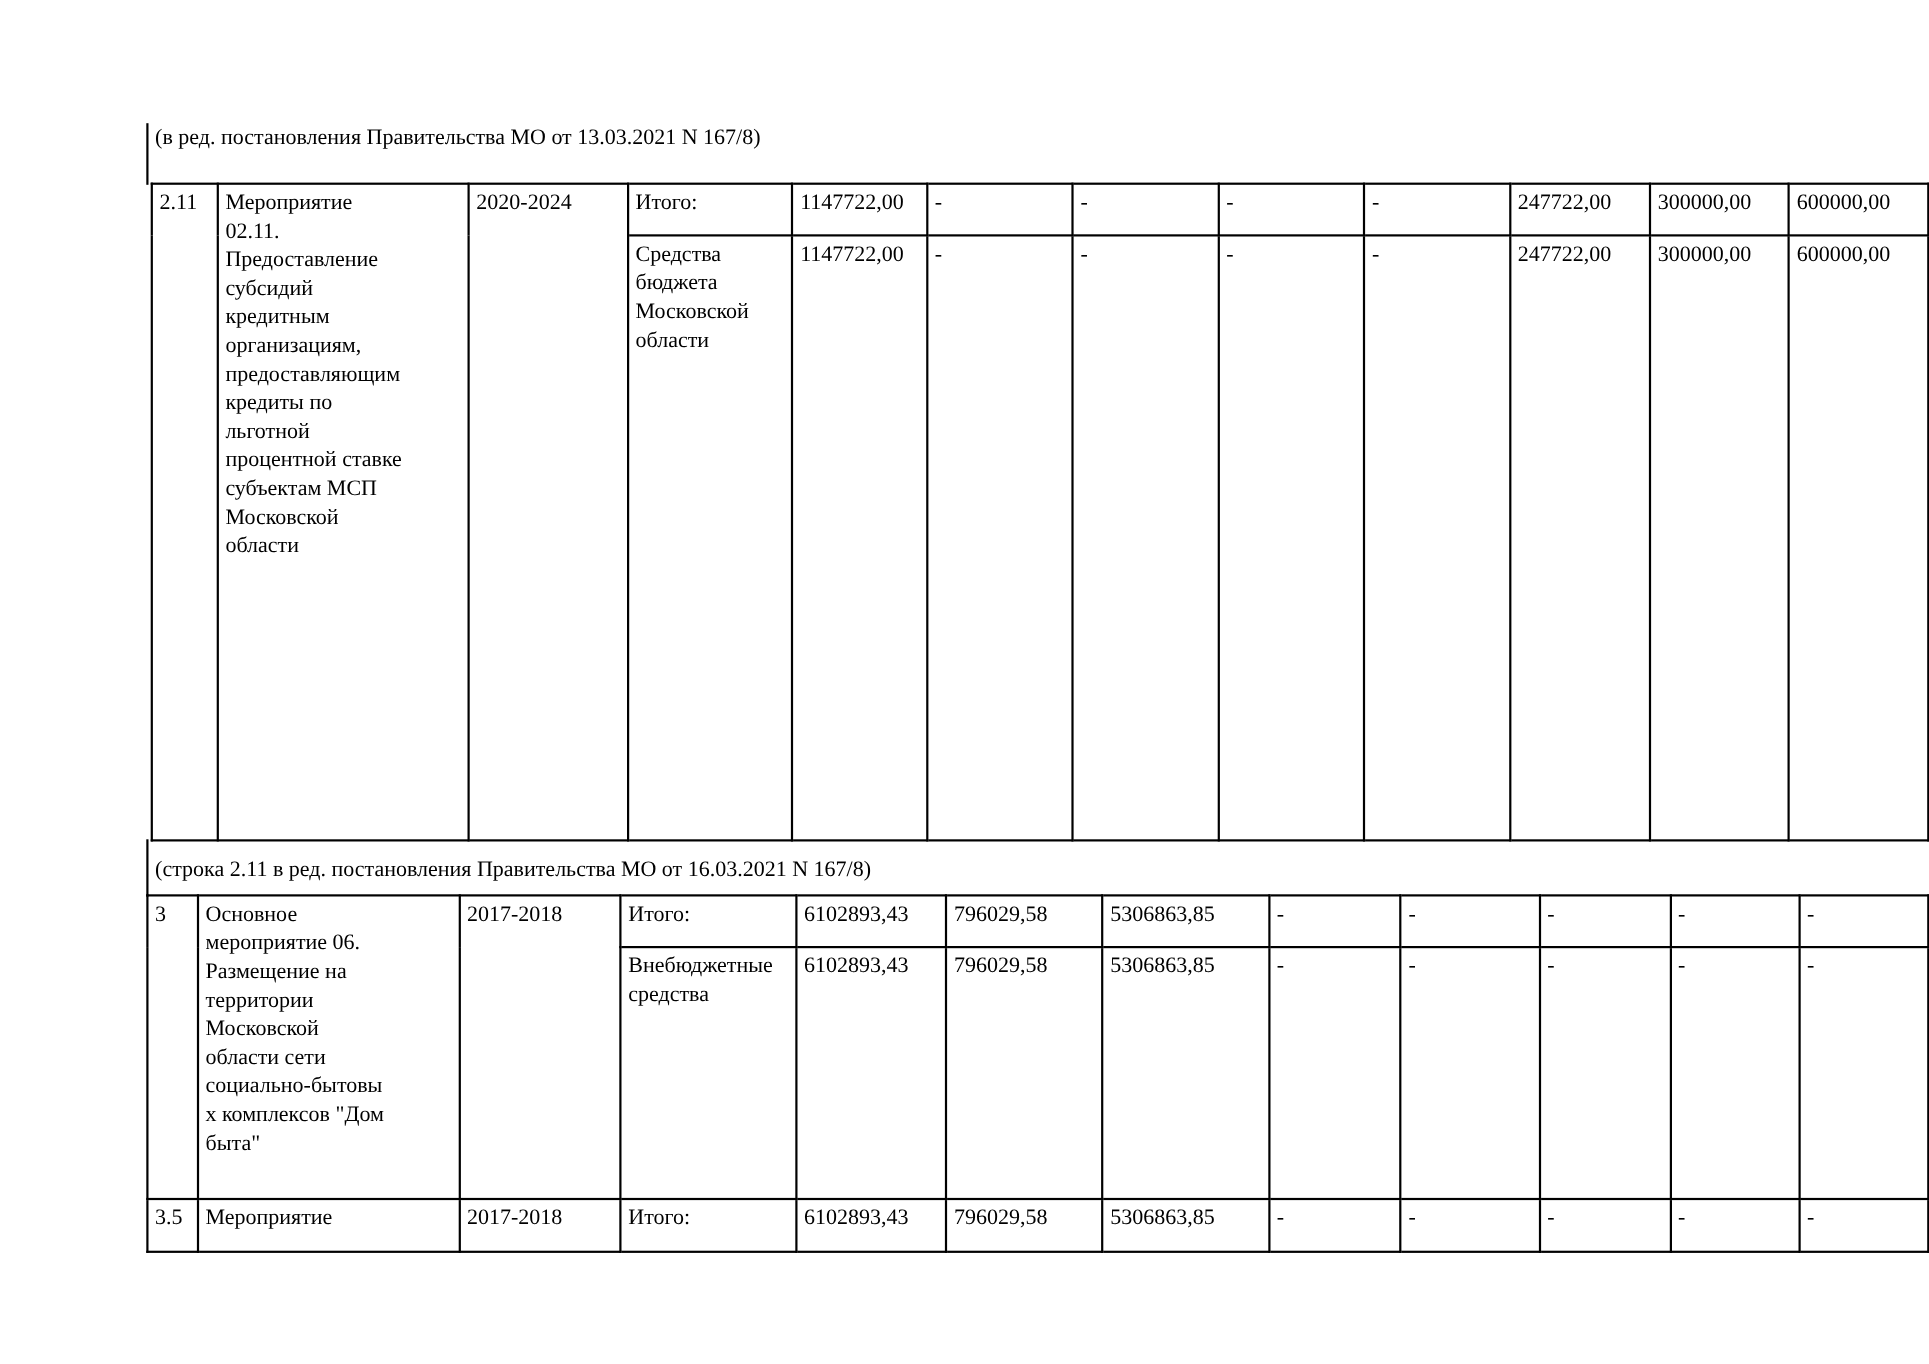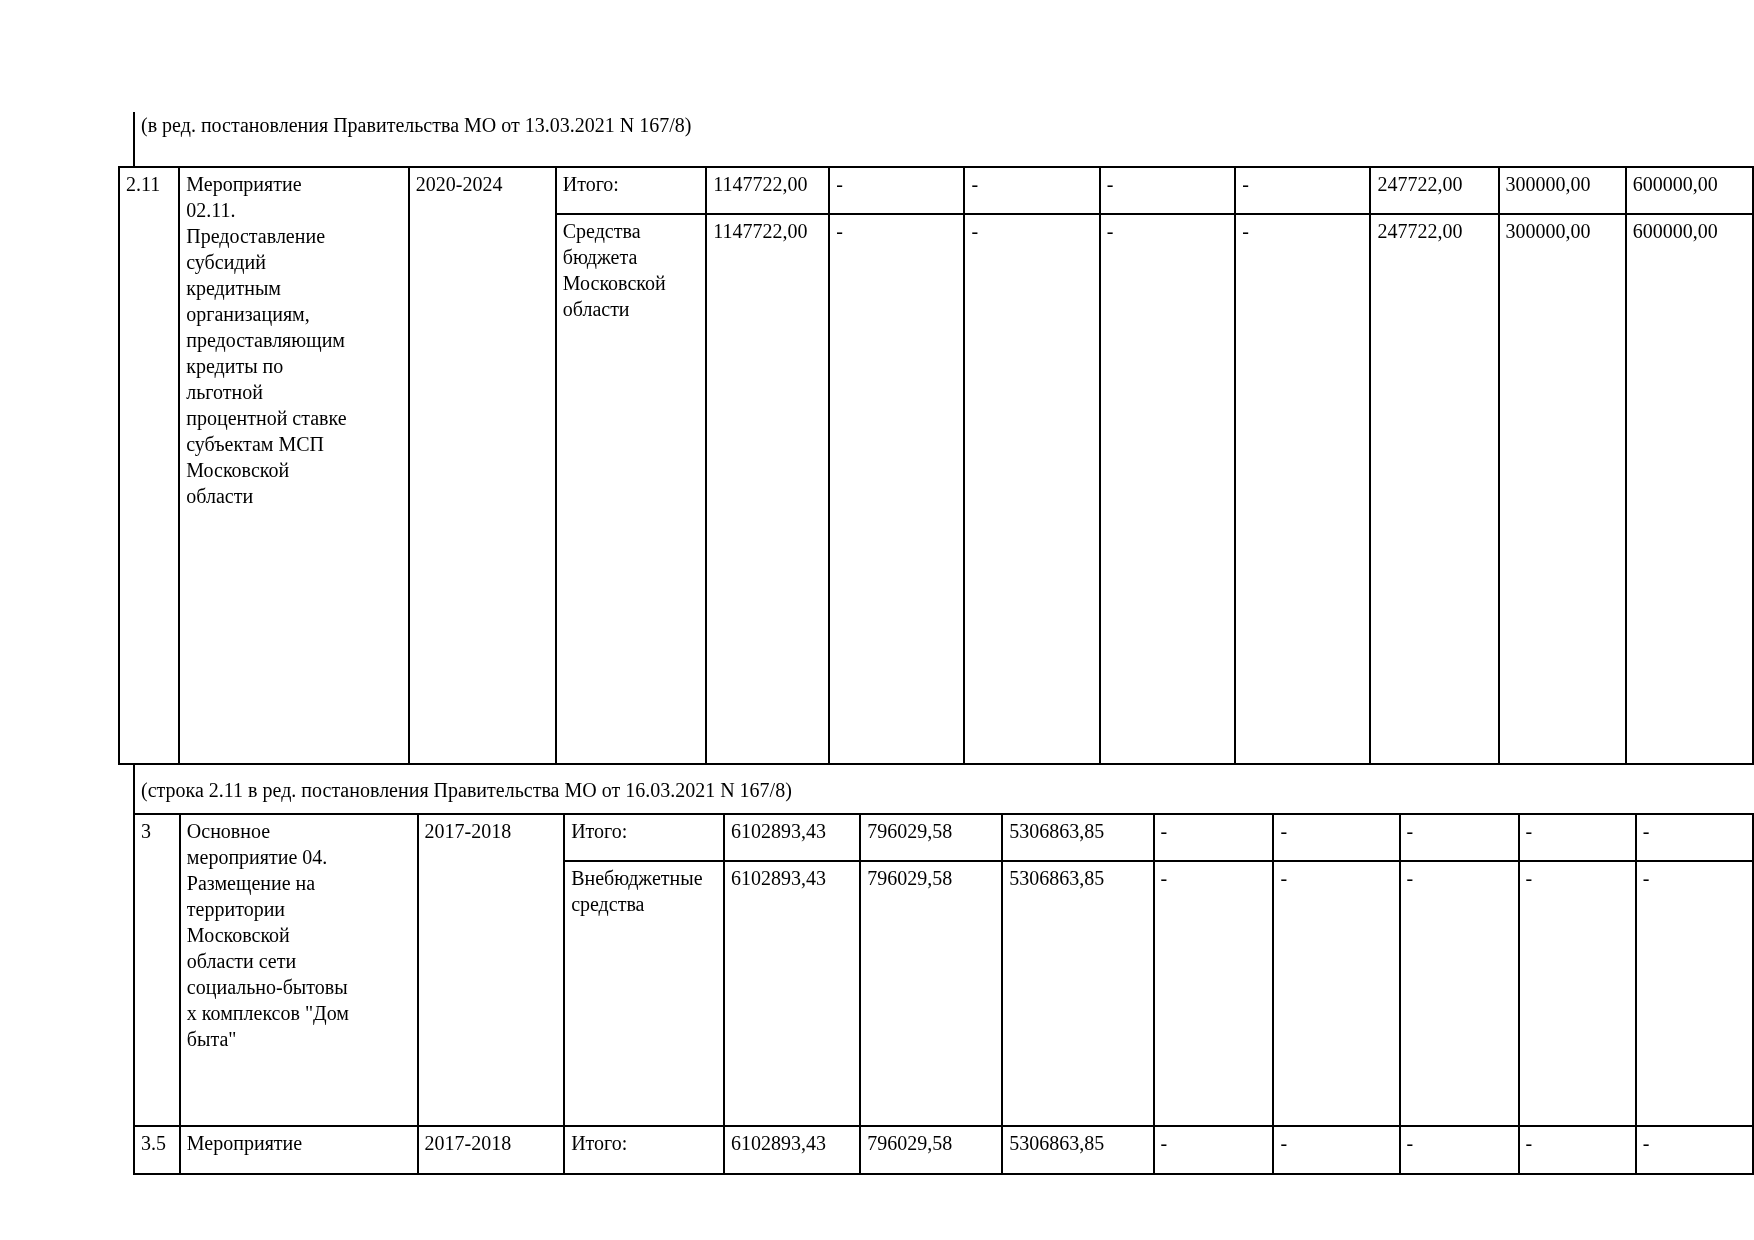--- a/index.html
+++ b/index.html
@@ -27,21 +27,21 @@
     left: 141px;
     white-space: nowrap;
   }
   .note-top { top: 112px; }
   .note-mid { top: 777px; text-align: center; }
   table.frag {
     position: absolute;
     border-collapse: collapse;
     table-layout: fixed;
   }
-  .frag-a { left: 118px; top: 166px; }
+  .frag-a { left: 137px; top: 166px; }
   .frag-b { left: 133px; top: 813px; }
   table.frag td {
     border: 2px solid #000000;
     vertical-align: top;
     padding: 3px 4px 2px 6px;
     overflow: hidden;
   }
   .pre { white-space: pre-line; }
   .val { white-space: nowrap; }
 </style>
@@ -125,40 +125,40 @@
       <col style="width:133px">
     <col style="width:140px">
       <col style="width:132px">
       <col style="width:130px">
       <col style="width:130px">
   </colgroup>
   <tbody>
       <tr style="height:47px">
     <td rowspan="2">3</td>
     <td rowspan="2" class="pre">Основное
-мероприятие 04.
+мероприятие 06.
 Размещение на
 территории
 Московской
 области сети
 социально-бытовы
 х комплексов "Дом
 быта"</td>
     <td rowspan="2">2017-2018</td>
     <td>Итого:</td>
     <td class="val">6102893,43</td>
     <td class="val">796029,58</td>
     <td class="val">5306863,85</td>
     <td class="val">-</td>
     <td class="val">-</td>
     <td class="val">-</td>
     <td class="val">-</td>
     <td class="val">-</td>
   </tr>
-  <tr style="height:265px">
+  <tr style="height:229px">
     <td class="pre">Внебюджетные
 средства</td>
     <td class="val">6102893,43</td>
     <td class="val">796029,58</td>
     <td class="val">5306863,85</td>
     <td class="val">-</td>
     <td class="val">-</td>
     <td class="val">-</td>
     <td class="val">-</td>
     <td class="val">-</td>

